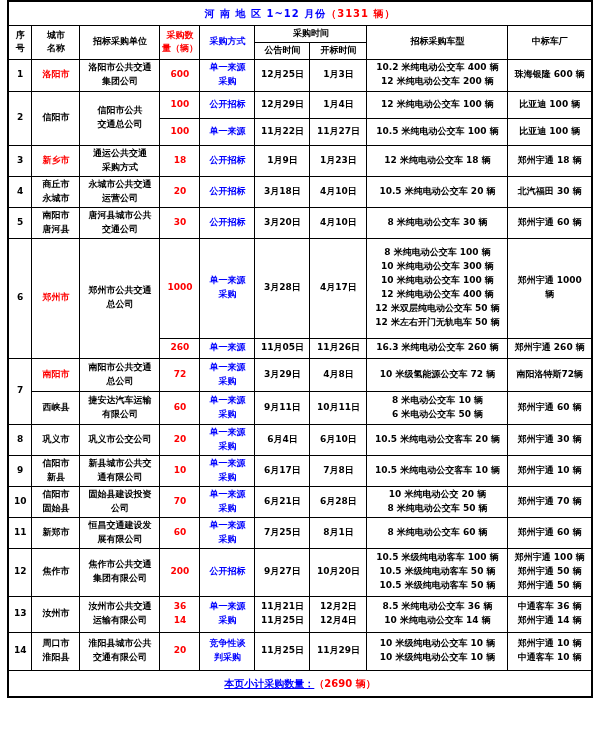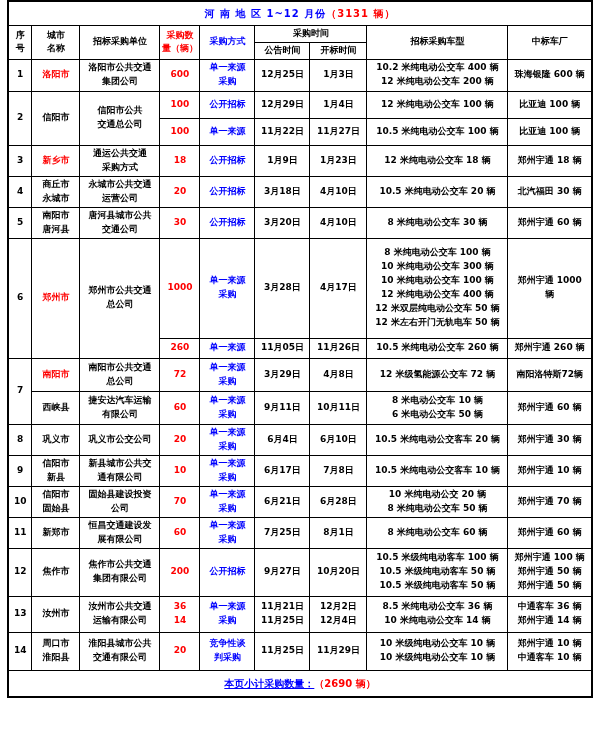--- a/index.html
+++ b/index.html
@@ -164,34 +164,34 @@
 12 米双层纯电动公交车 50 辆
 12 米左右开门无轨电车 50 辆</td>
           <td>郑州宇通 1000
 辆</td>
         </tr>
         <tr style="height: 20px;">
           <td class="r">260</td>
           <td class="b">单一来源</td>
           <td>11月05日</td>
           <td>11月26日</td>
-          <td>10.5 米纯电动公交车 260 辆</td>
+          <td>16.3 米纯电动公交车 260 辆</td>
           <td>郑州宇通 260 辆</td>
         </tr>
         <tr style="height: 33px;">
           <td rowspan="2">7</td>
           <td class="r">南阳市</td>
           <td>南阳市公共交通
 总公司</td>
           <td class="r">72</td>
           <td class="b">单一来源
 采购</td>
           <td>3月29日</td>
           <td>4月8日</td>
-          <td>12 米级氢能源公交车 72 辆</td>
+          <td>10 米级氢能源公交车 72 辆</td>
           <td>南阳洛特斯72辆</td>
         </tr>
         <tr style="height: 33px; padding-left: 44px;">
           <td>西峡县</td>
           <td>捷安达汽车运输
 有限公司</td>
           <td class="r">60</td>
           <td class="b">单一来源
 采购</td>
           <td>9月11日</td>

